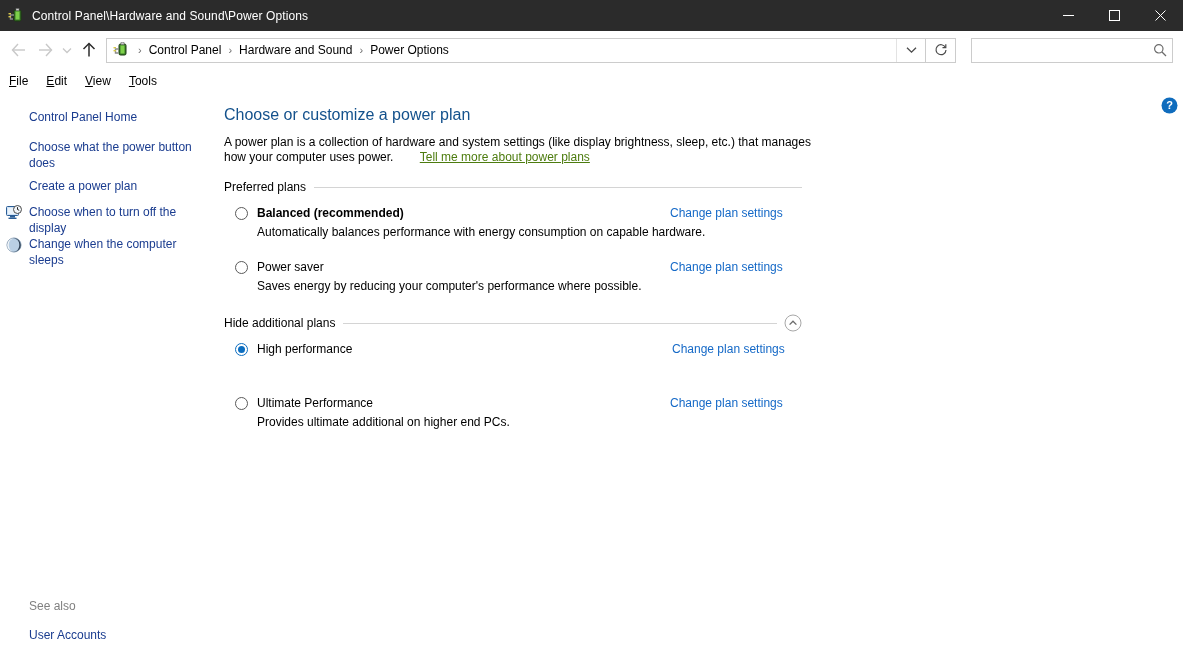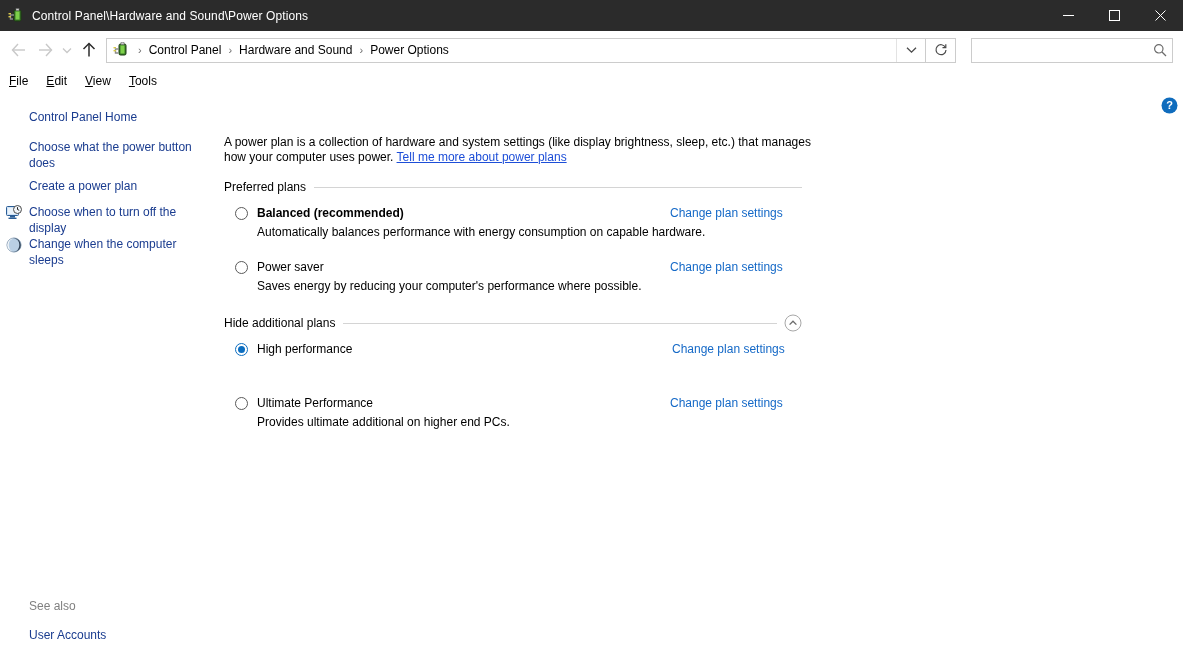--- a/index.html
+++ b/index.html
@@ -239,22 +239,23 @@
   .page-desc {
     position: absolute;
     left: 14px;
     top: 41px;
     width: 590px;
     font-size: 12px;
     line-height: 15px;
     color: #000000;
   }
   .inline-link {
-    color: #1d4ed8;
+    color: #4d7c0f;
     text-decoration: underline;
+    margin-left: 23px;
   }
 
   
   .group {
     position: absolute;
     left: 14px;
     width: 578px;
   }
   .group-header {
     display: flex;
@@ -483,20 +484,21 @@
 
   <div class="pane">
 
     <div class="help-btn">
       <svg width="17" height="17" viewBox="0 0 17 17">
         <circle cx="8.5" cy="8.5" r="8" fill="#0f6cbd"></circle>
         <text x="8.5" y="12.4" text-anchor="middle" font-family="Liberation Sans, sans-serif" font-size="11" font-weight="bold" fill="#ffffff">?</text>
       </svg>
     </div>
 
+    <div class="page-title">Choose or customize a power plan</div>
 
     <div class="page-desc">
       <span>A power plan is a collection of hardware and system settings (like display brightness, sleep, etc.) that manages how your computer uses power. </span><span class="inline-link">Tell me more about power plans</span>
     </div>
 
     <div class="group" style="top:86px;">
       <div class="group-header">
         <span class="group-title">Preferred plans</span>
         <span class="group-rule"></span>
       </div>

